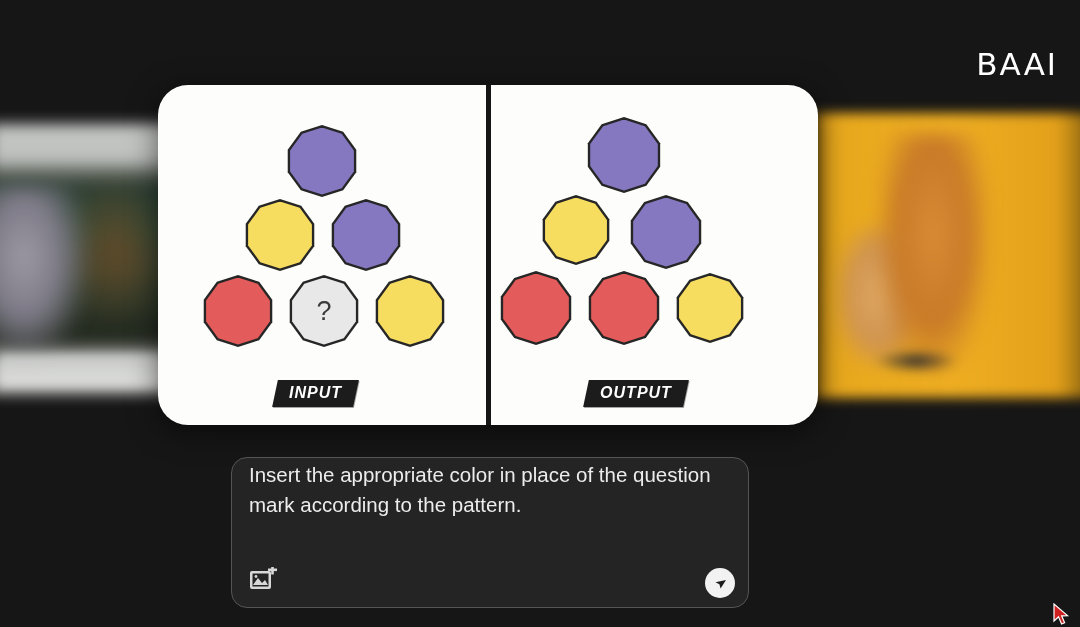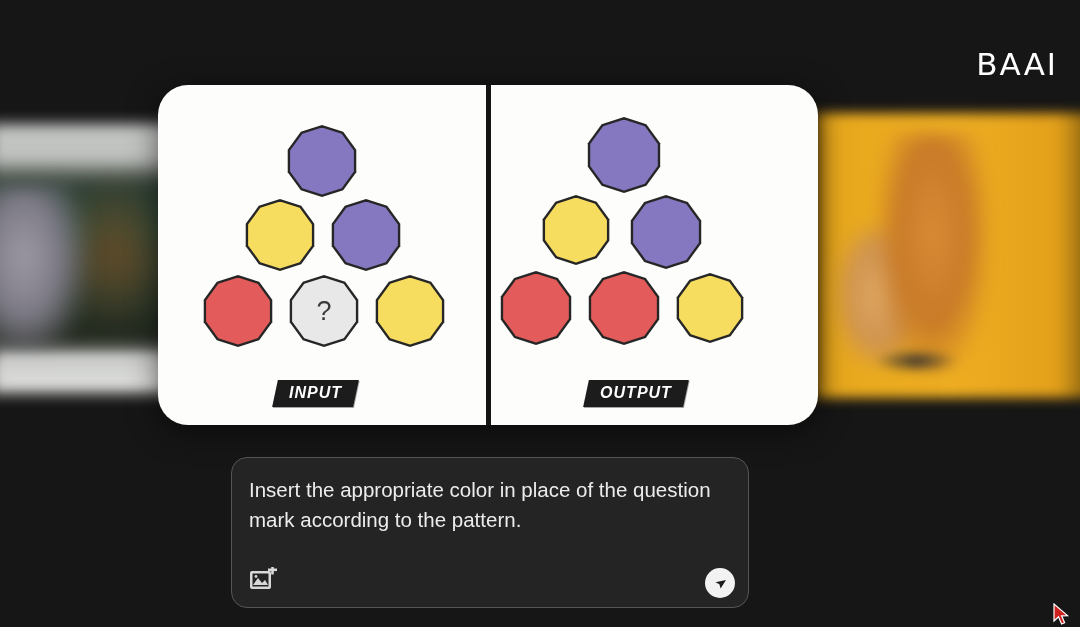--- a/index.html
+++ b/index.html
@@ -111,21 +111,21 @@
     box-shadow:1px 1px 0 rgba(0,0,0,.35);
   }
   .badge span { display:inline-block; transform:skewX(12deg); }
 
   
   .prompt {
     position:absolute; left:231px; top:457px; width:518px; height:151px;
     background:#242424; border:1px solid #555; border-radius:16px;
   }
   .prompt-text {
-    position:absolute; left:17px; top:17px; width:470px;
+    position:absolute; left:17px; top:2px; width:470px;
     color:#ececec; font-size:20.5px; line-height:30px;
   }
   .img-icon {
     position:absolute; left:17px; bottom:14px; width:30px; height:26px;
     cursor:pointer;
   }
   .send-btn {
     position:absolute; right:13px; bottom:9px;
     width:30px; height:30px; border-radius:50%;
     background:#f2f2f2; display:flex; align-items:center; justify-content:center;

